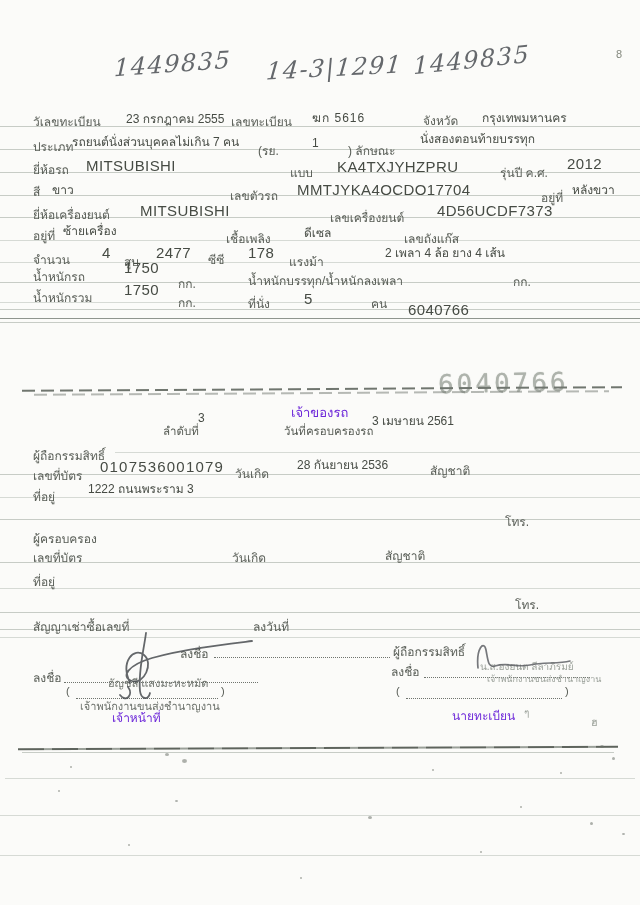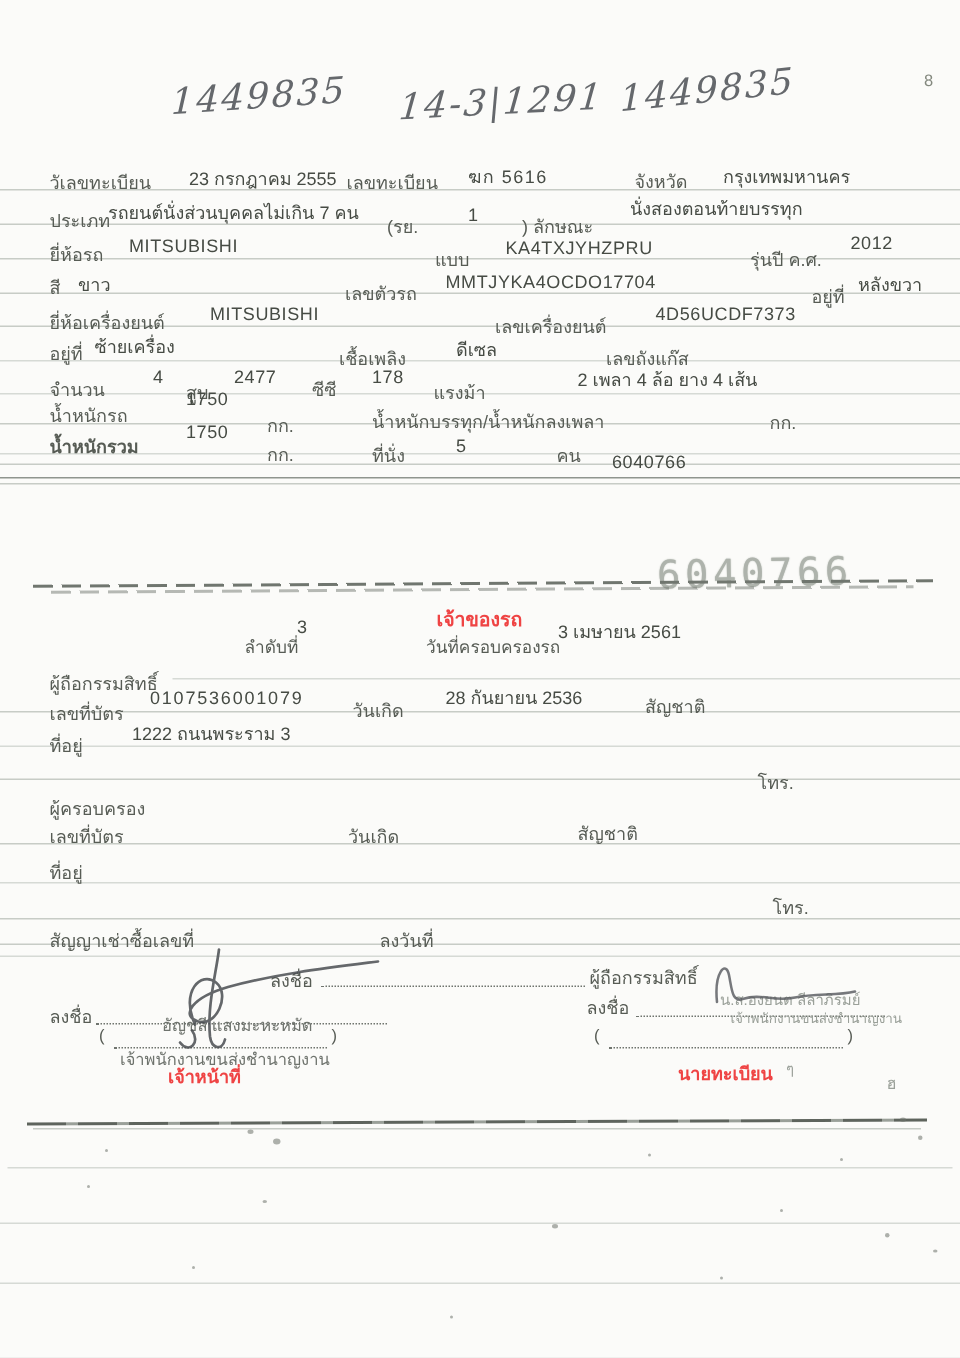--- a/index.html
+++ b/index.html
@@ -4,23 +4,23 @@
 <style>
   html,body{margin:0;padding:0;background:#e8e8e6;}
   .page{
     position:relative;width:640px;height:905px;margin:0 auto;
     background:#fbfbf9;overflow:hidden;
     font-family:"Liberation Sans","DejaVu Sans",sans-serif;
     color:#51564f;
   }
   .abs{position:absolute;white-space:nowrap;}
   .lab{font-size:12px;color:#575c55;}
-  .val{font-size:12px;color:#464b44;letter-spacing:.4px;}
+  .val{font-size:15px;color:#464b44;letter-spacing:.4px;}
   .valth{font-size:12px;color:#464b44;}
-  .b{font-weight:bold;color:#ef4444;}
+  .b{font-weight:normal;color:#6d28d9;}
   .title{font-size:15px;font-weight:bold;color:#434840;letter-spacing:.5px;}
   .hw{font-family:"DejaVu Serif",serif;font-style:italic;color:#4b4f54;font-size:24px;letter-spacing:1.5px;transform:rotate(-4deg) skewX(-6deg);opacity:.85;}
   .rule{position:absolute;height:1px;background:#c7ccc6;}
   .rule.f{background:#d6dad5;}
   .rule.d{background:#8f958e;height:1.3px;}
   .dots{position:absolute;height:1px;border-bottom:1.6px dotted #6f746e;}
   .wavy{position:absolute;height:2px;background:repeating-linear-gradient(90deg,#70766f 0 13px,rgba(0,0,0,0) 13px 19px);transform:rotate(-.35deg);}
   .bigstamp{font-family:"DejaVu Sans Mono",monospace;font-size:26px;color:#aeb3ac;letter-spacing:3px;transform:rotate(-1.2deg);text-shadow:0 0 1px #b8bdb6;}
   .stamp1{font-size:11px;color:#6e736d;}
   .stamp2{font-size:10px;color:#9aa099;}
@@ -114,21 +114,21 @@
   <span class="abs val" style="left:248px;top:244px;">178</span>
   <span class="abs lab" style="left:289px;top:252px;">แรงม้า</span>
   <span class="abs valth" style="left:385px;top:243px;">2 เพลา 4 ล้อ ยาง 4 เส้น</span>
 
   <span class="abs lab" style="left:33px;top:267px;">น้ำหนักรถ</span>
   <span class="abs val" style="left:124px;top:259px;">1750</span>
   <span class="abs lab" style="left:178px;top:274px;">กก.</span>
   <span class="abs lab" style="left:248px;top:271px;">น้ำหนักบรรทุก/น้ำหนักลงเพลา</span>
   <span class="abs lab" style="left:513px;top:272px;">กก.</span>
 
-  <span class="abs lab" style="left:33px;top:288px;font-weight:bold;">น้ำหนักรวม</span>
+  <span class="abs lab" style="left:33px;top:288px;">น้ำหนักรวม</span>
   <span class="abs val" style="left:124px;top:281px;">1750</span>
   <span class="abs lab" style="left:178px;top:293px;">กก.</span>
   <span class="abs lab" style="left:248px;top:294px;">ที่นั่ง</span>
   <span class="abs val" style="left:304px;top:290px;">5</span>
   <span class="abs lab" style="left:371px;top:294px;">คน</span>
   <span class="abs val" style="left:408px;top:301px;">6040766</span>
 
   <span class="abs bigstamp" style="left:438px;top:368px;">6040766</span>
   <div class="wavy" style="left:22px;top:388px;width:600px;"></div>
   <div class="wavy" style="left:34px;top:392px;width:575px;opacity:.5;"></div>

